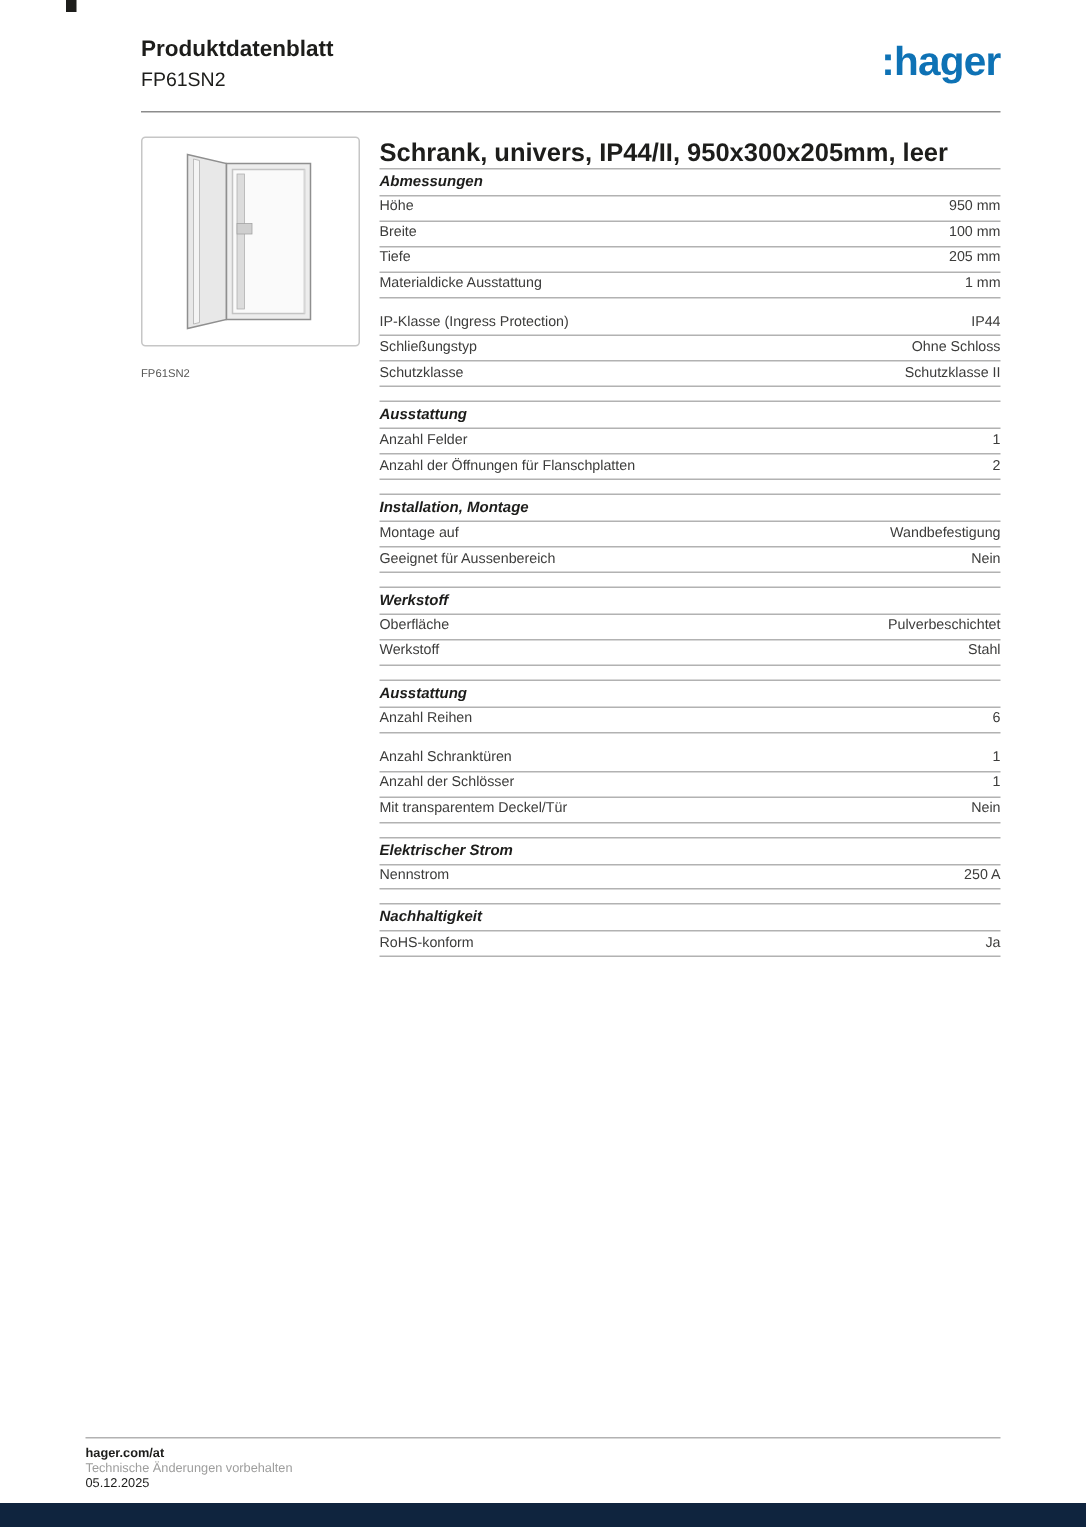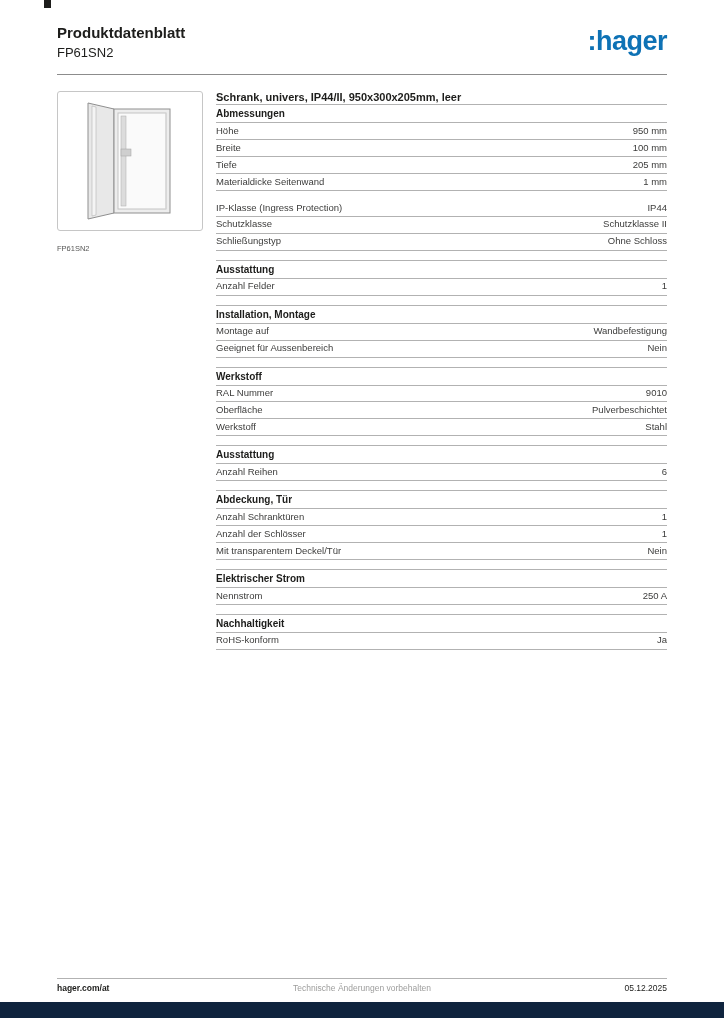--- a/index.html
+++ b/index.html
@@ -8,54 +8,54 @@
     --line:#b2b2b2;
     --text-dark:#1d1d1b;
     --text-body:#3c3c3b;
     --text-muted:#9d9d9c;
   }
   *{box-sizing:border-box;margin:0;padding:0;}
   html,body{background:#ffffff;}
   body{font-family:"Liberation Sans",sans-serif;}
   .page{
     position:relative;width:724px;height:1024px;background:#fff;
-    overflow:hidden;color:var(--text-body);
+    overflow:hidden;color:var(--text-body);padding-left:37px;
   }
   .print-mark{position:absolute;left:44px;top:0;width:7px;height:8px;background:#1d1d1b;}
   .header{display:flex;justify-content:space-between;align-items:flex-start;padding:24px 57px 0;}
   .doc-title{font-size:15px;font-weight:bold;color:var(--text-dark);line-height:1.2;}
   .doc-subtitle{font-size:13px;color:var(--text-dark);margin-top:3px;line-height:1.2;}
   .logo{font-size:27px;font-weight:bold;color:var(--brand-blue);line-height:1;letter-spacing:-0.5px;margin-top:4px;text-align:center;}
   .header-rule{margin:13px 57px 0;border-top:1px solid #8c8c8c;}
   .main{display:flex;padding:16px 57px 0;gap:13px;}
   .left-col{flex:0 0 146px;width:146px;}
   .product-image-box{
     width:146px;height:140px;border:1px solid #c6c6c6;border-radius:3px;background:#fff;
     display:flex;align-items:center;justify-content:center;
   }
   .image-caption{margin-top:13px;font-size:7.5px;color:#575756;}
   .right-col{flex:1;min-width:0;}
-  .product-name{font-size:11px;font-weight:bold;color:var(--text-dark);line-height:1.25;}
+  .product-name{font-size:17px;font-weight:bold;color:var(--text-dark);line-height:1.25;}
   .tech-title{font-size:10.5px;font-weight:bold;color:var(--text-dark);margin-top:22px;margin-bottom:10px;line-height:1.1;}
   .spec-section{margin-top:9px;}
   #sections .spec-section:first-child{margin-top:0;}
   .section-title{
     font-size:10px;font-weight:bold;color:var(--text-dark);line-height:1.1;
-    border-top:1px solid var(--line);border-bottom:1px solid var(--line);padding:3px 0;
+    border-top:1px solid var(--line);border-bottom:1px solid var(--line);padding:3px 0;font-style:italic;
   }
   .spec-row{
     display:flex;justify-content:space-between;align-items:flex-end;
     border-bottom:1px solid var(--line);padding:2.5px 0;font-size:9.5px;line-height:1.15;
   }
   .spec-label{text-align:left;}
   .spec-value{text-align:right;white-space:nowrap;padding-left:10px;}
   .footer{position:absolute;left:0;right:0;bottom:0;}
   .footer-text{
     margin:0 57px;border-top:1px solid var(--line);padding:4px 0 9px;
-    display:flex;align-items:baseline;font-size:8.5px;
+    display:flex;align-items:baseline;font-size:8.5px;flex-direction:column;
   }
   .footer-left{flex:1;font-weight:bold;color:var(--text-dark);}
   .footer-center{flex:2;text-align:center;color:var(--text-muted);}
   .footer-right{flex:1;text-align:right;font-weight:normal;color:var(--text-dark);}
   .footer-bar{height:16px;background:var(--footer-bar);margin-bottom:6px;}
 </style>
 </head>
 <body>
 
 <div class="page">
@@ -103,80 +103,79 @@
             </div>
             <div class="spec-row">
               <span class="spec-label">Breite</span>
               <span class="spec-value">100 mm</span>
             </div>
             <div class="spec-row">
               <span class="spec-label">Tiefe</span>
               <span class="spec-value">205 mm</span>
             </div>
             <div class="spec-row">
-              <span class="spec-label">Materialdicke Seitenwand</span>
+              <span class="spec-label">Materialdicke Ausstattung</span>
               <span class="spec-value">1 mm</span>
             </div>
           </section>
           <section class="spec-section">
             <div class="spec-row">
               <span class="spec-label">IP-Klasse (Ingress Protection)</span>
               <span class="spec-value">IP44</span>
             </div>
             <div class="spec-row">
+              <span class="spec-label">Schließungstyp</span>
+              <span class="spec-value">Ohne Schloss</span>
+            </div>
+            <div class="spec-row">
               <span class="spec-label">Schutzklasse</span>
               <span class="spec-value">Schutzklasse II</span>
             </div>
-            <div class="spec-row">
-              <span class="spec-label">Schließungstyp</span>
-              <span class="spec-value">Ohne Schloss</span>
-            </div>
           </section>
           <section class="spec-section">
             <div class="section-title">Ausstattung</div>
             <div class="spec-row">
               <span class="spec-label">Anzahl Felder</span>
               <span class="spec-value">1</span>
             </div>
+            <div class="spec-row">
+              <span class="spec-label">Anzahl der Öffnungen für Flanschplatten</span>
+              <span class="spec-value">2</span>
+            </div>
           </section>
           <section class="spec-section">
             <div class="section-title">Installation, Montage</div>
             <div class="spec-row">
               <span class="spec-label">Montage auf</span>
               <span class="spec-value">Wandbefestigung</span>
             </div>
             <div class="spec-row">
               <span class="spec-label">Geeignet für Aussenbereich</span>
               <span class="spec-value">Nein</span>
             </div>
           </section>
           <section class="spec-section">
             <div class="section-title">Werkstoff</div>
             <div class="spec-row">
-              <span class="spec-label">RAL Nummer</span>
-              <span class="spec-value">9010</span>
-            </div>
-            <div class="spec-row">
               <span class="spec-label">Oberfläche</span>
               <span class="spec-value">Pulverbeschichtet</span>
             </div>
             <div class="spec-row">
               <span class="spec-label">Werkstoff</span>
               <span class="spec-value">Stahl</span>
             </div>
           </section>
           <section class="spec-section">
             <div class="section-title">Ausstattung</div>
             <div class="spec-row">
               <span class="spec-label">Anzahl Reihen</span>
               <span class="spec-value">6</span>
             </div>
           </section>
           <section class="spec-section">
-            <div class="section-title">Abdeckung, Tür</div>
             <div class="spec-row">
               <span class="spec-label">Anzahl Schranktüren</span>
               <span class="spec-value">1</span>
             </div>
             <div class="spec-row">
               <span class="spec-label">Anzahl der Schlösser</span>
               <span class="spec-value">1</span>
             </div>
             <div class="spec-row">
               <span class="spec-label">Mit transparentem Deckel/Tür</span>

